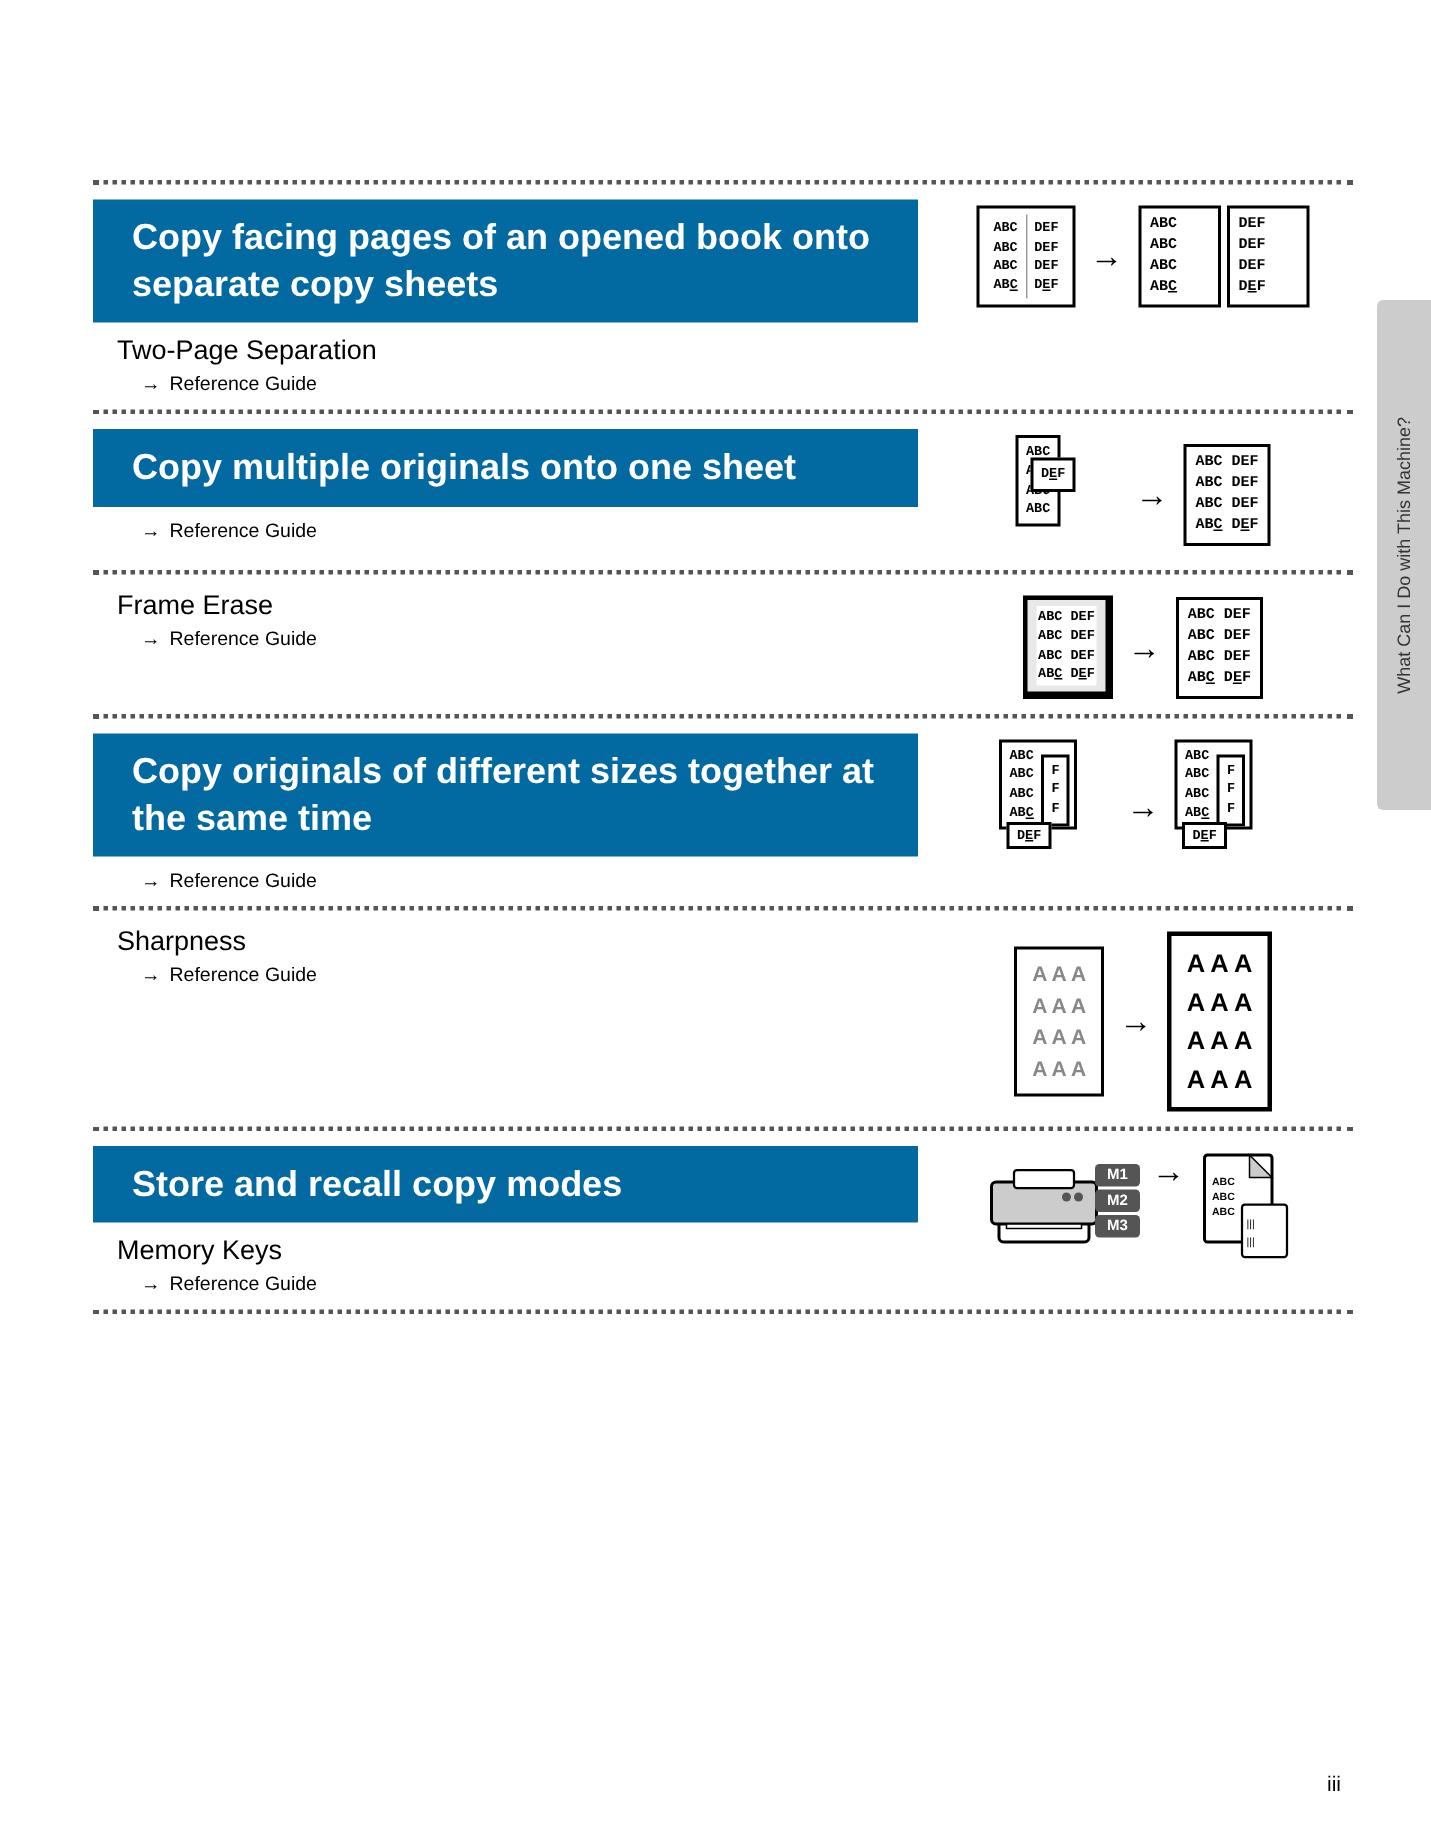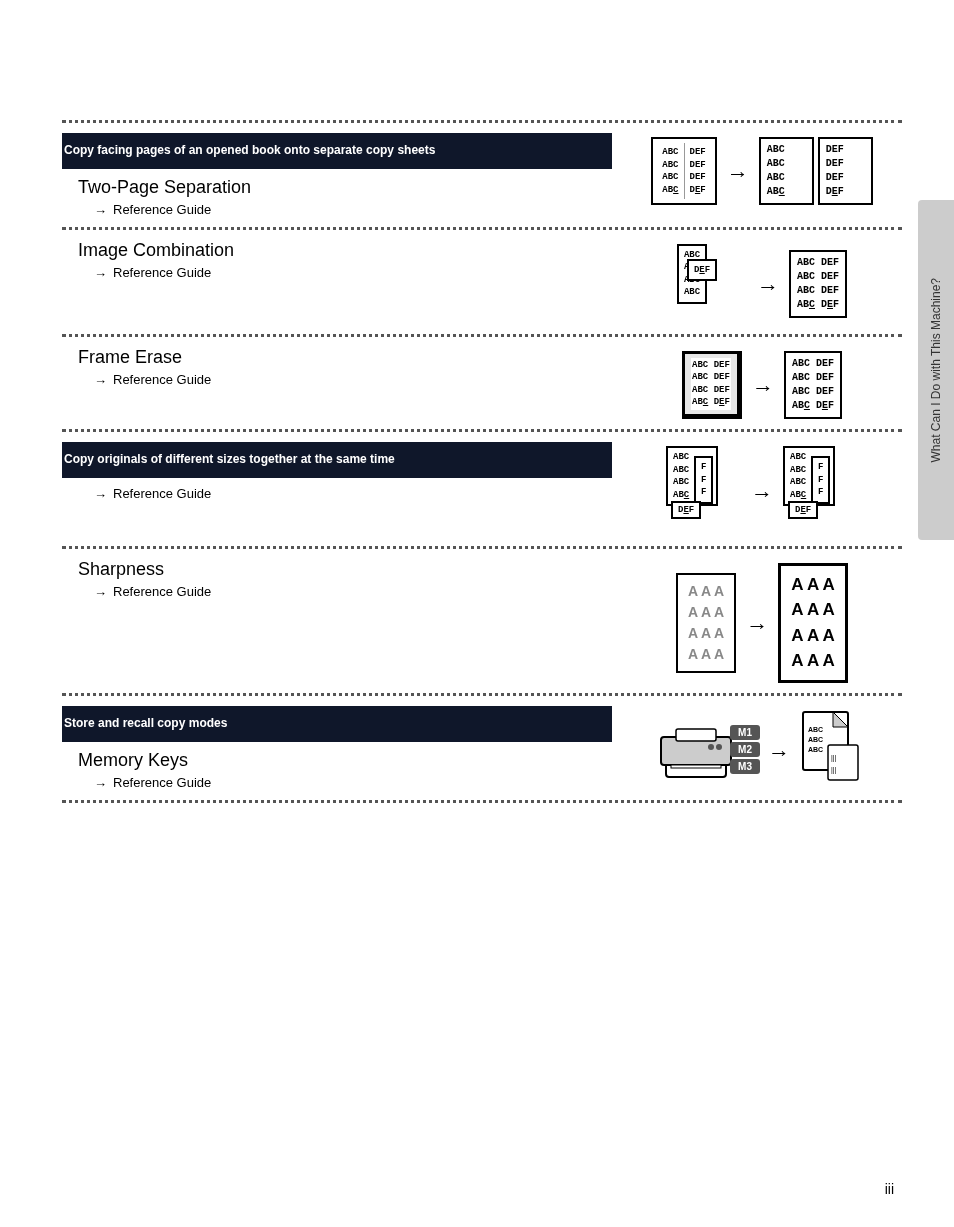--- a/index.html
+++ b/index.html
@@ -32,25 +32,25 @@
       align-items: flex-start;
       padding: 10px 0 10px 0;
     }
 
     .section-left {
       flex: 0 0 560px;
       padding-right: 10px;
     }
 
     .section-header {
-      background: #0f172a;
+      background: #0369a1;
       color: #fff;
-      font-size: 12px;
-      font-weight: bold;
-      padding: 10px 2px;
+      font-size: 24px;
+      font-weight: bold;
+      padding: 10px 26px;
       margin-bottom: 8px;
       line-height: 1.3;
     }
 
     .section-subtitle {
       font-size: 18px;
       font-weight: normal;
       color: #000;
       margin-left: 16px;
       margin-bottom: 4px;
@@ -172,21 +172,21 @@
     }
 
     .sharpness-grid.bold {
       font-size: 16px;
       font-weight: 900;
     }
 
     
     .memory-diagram {
       display: flex;
-      align-items: center;
+      align-items: flex-start;
       gap: 8px;
     }
 
     .memory-buttons {
       display: flex;
       flex-direction: column;
       gap: 2px;
       margin-left: -10px;
     }
 
@@ -227,21 +227,21 @@
           <div class="text-grid">DEF<br>DEF<br>DEF<br>D<u>E</u>F</div>
         </div>
       </div>
     </div>
   </div>
 
   <hr class="dotted-line">
 
   <div class="section">
     <div class="section-left">
-      <div class="section-subtitle">Image Combination</div>
+      <div class="section-header">Copy multiple originals onto one sheet</div>
       <div class="section-ref">Reference Guide</div>
     </div>
     <div class="section-right">
       <div class="diagram">
 
         <div style="position:relative; width:70px; height:80px;">
           <div style="position:absolute; top:0; left:0; border:2px solid #000; padding:3px 5px; font-size:9px; font-family:'Courier New',monospace; font-weight:bold; background:#fff; line-height:1.4;">ABC<br>ABC<br>ABC<br>ABC</div>
           <div style="position:absolute; top:15px; left:10px; border:2px solid #000; padding:3px 5px; font-size:9px; font-family:'Courier New',monospace; font-weight:bold; background:#fff; line-height:1.4;">D<u>E</u>F</div>
         </div>
         <span class="arrow">→</span>

